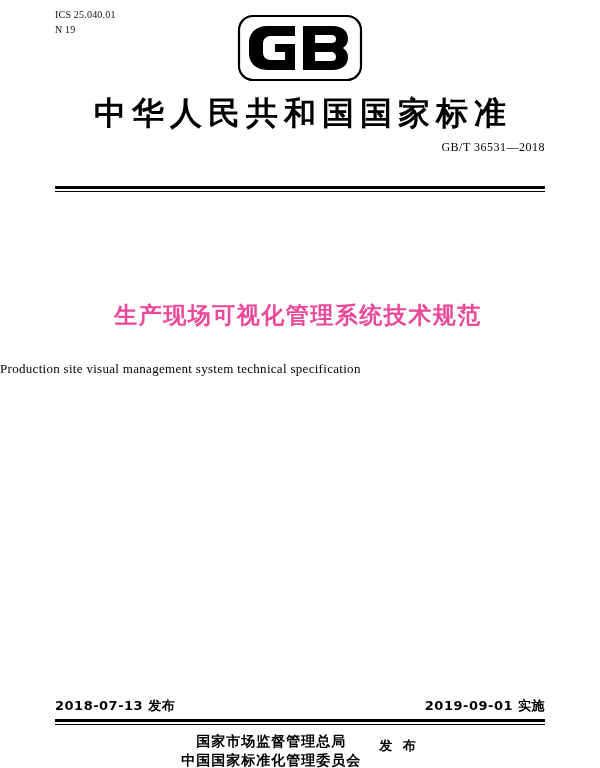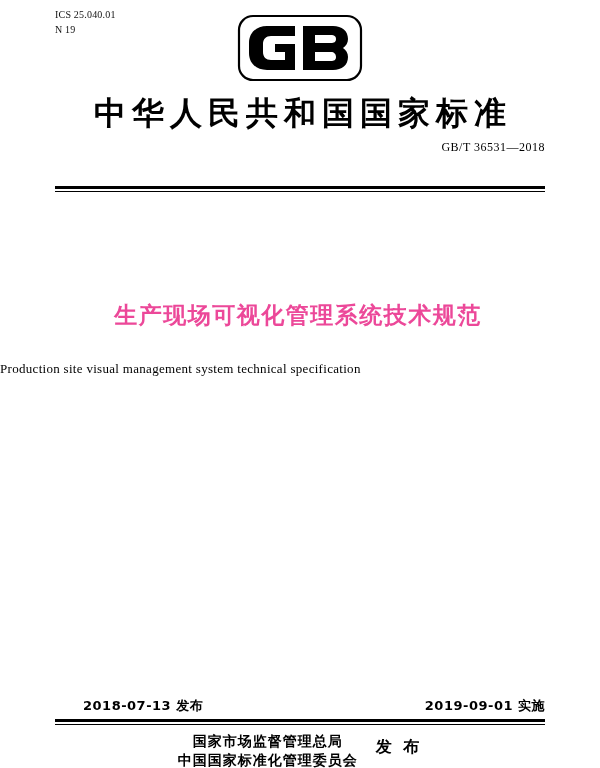--- a/index.html
+++ b/index.html
@@ -123,21 +123,20 @@
     left: 55px;
     right: 55px;
     top: 697px;
     display: flex;
     justify-content: space-between;
     align-items: center;
     font-family: "DejaVu Sans", "Liberation Sans", sans-serif;
     font-size: 13px;
     font-weight: bold;
     letter-spacing: 0.5px;
-    margin-left: 28px;
   }
   .date-item { white-space: nowrap; }
 
   .rule-date-top {
     position: absolute;
     left: 55px;
     right: 55px;
     top: 719px;
     height: 3px;
     background: #000;
@@ -164,21 +163,21 @@
   .issuer-names {
     font-family: "DejaVu Sans", "Liberation Sans", sans-serif;
     font-size: 14px;
     font-weight: bold;
     line-height: 1.35;
     text-align: center;
     letter-spacing: 1px;
   }
   .issuer-action {
     font-family: "DejaVu Sans", "Liberation Sans", sans-serif;
-    font-size: 16px;
+    font-size: 13px;
     font-weight: bold;
     letter-spacing: 3px;
     margin-left: 18px;
     align-self: flex-start;
     padding-top: 5px;
   }
 </style>
 </head>
 <body>
 

